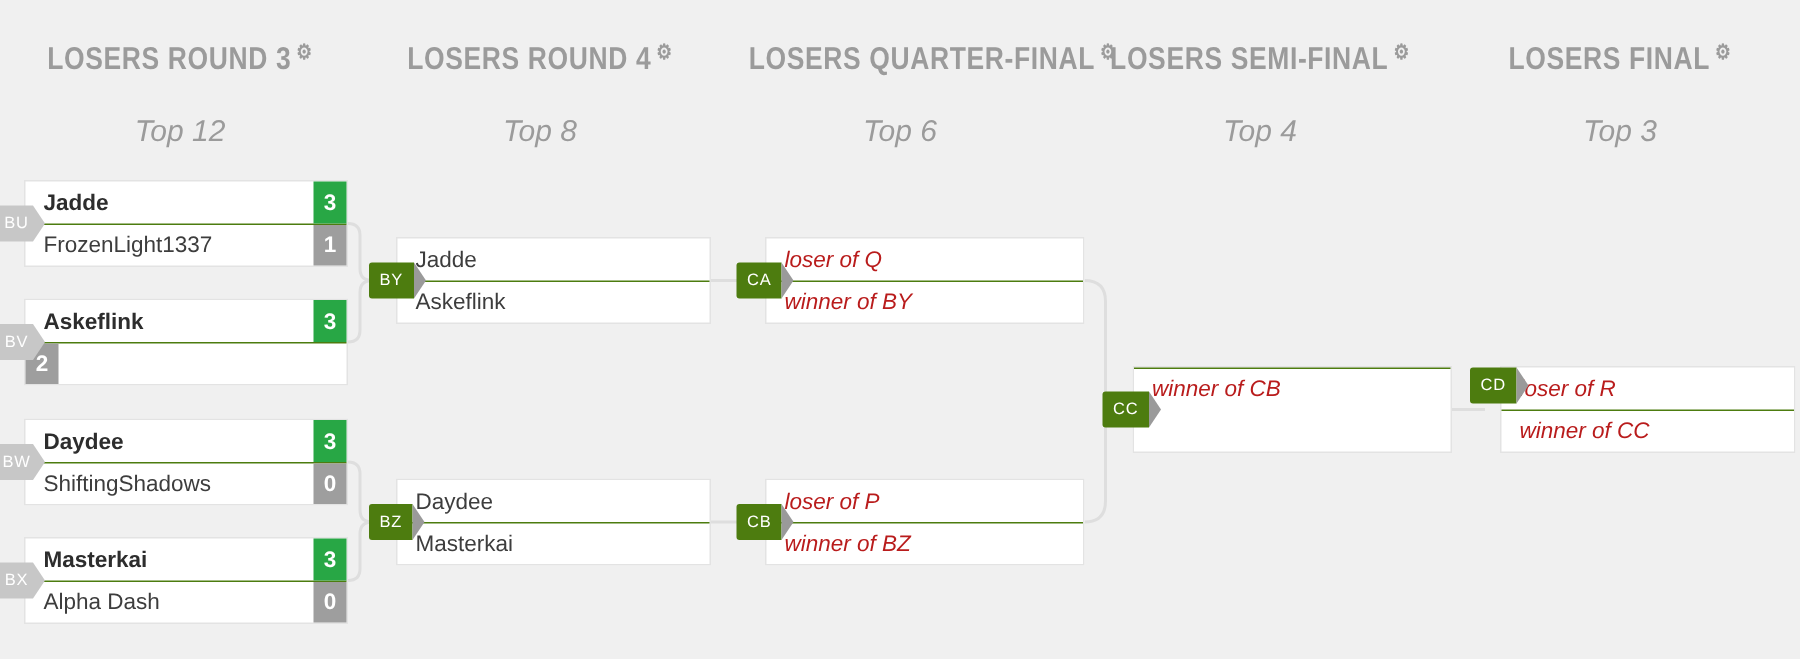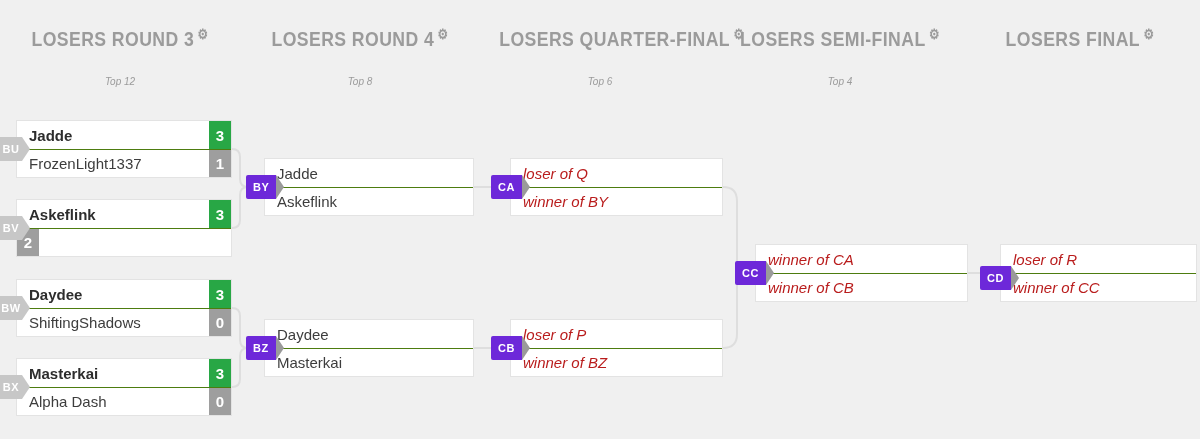--- a/index.html
+++ b/index.html
@@ -10,21 +10,21 @@
   }
   #bracket{position:relative;width:1200px;height:439px;padding-left:12px;}
 
   
   .round-header{position:absolute;top:26px;width:240px;text-align:center;color:#9b9b9b;}
   .round-title{
     margin:0;font-size:21px;font-weight:bold;letter-spacing:.5px;white-space:nowrap;
     transform:scaleX(.84);transform-origin:50% 50%;
   }
   .gear{font-size:14px;vertical-align:7px;margin-left:4px;display:inline-block;cursor:pointer;}
-  .round-subtitle{margin-top:25px;font-size:10px;font-style:italic;color:#9b9b9b;}
+  .round-subtitle{margin-top:25px;font-size:20px;font-style:italic;color:#9b9b9b;}
 
   
   .connectors{position:absolute;left:0;top:0;z-index:1;}
   .connectors path{fill:none;stroke:#dedede;stroke-width:2;}
 
   
   .match{
     position:absolute;height:58px;box-sizing:border-box;z-index:2;
     background:#fff;border:1px solid #e3e3e3;
   }
@@ -39,28 +39,28 @@
   .pscore{
     flex:0 0 22px;width:22px;height:100%;text-align:center;color:#fff;
     font-weight:bold;font-size:15px;display:flex;align-items:center;justify-content:center;
   }
   .pscore.win{background:#28a745;}
   .pscore.lose{background:#9e9e9e;}
 
   
   .tag{
     position:absolute;height:24px;line-height:24px;z-index:3;
-    color:#fff;font-size:11px;font-weight:bold;letter-spacing:.5px;
+    color:#fff;font-size:11px;font-weight:normal;letter-spacing:.5px;
   }
   .tag .tip{
     position:absolute;left:100%;top:0;width:0;height:0;
     border-top:12px solid transparent;border-bottom:12px solid transparent;
     border-left:8px solid #9a9a9a;
   }
-  .tag.pending{background:#6d28d9;padding:0 7px;border-radius:2px 0 0 2px;}
+  .tag.pending{background:#4d7c0f;padding:0 7px;border-radius:2px 0 0 2px;}
   .tag.pending .tip{border-left-color:#9a9a9a;}
   .tag.done{background:#c7c7c7;width:22px;text-align:center;}
   .tag.done .tip{border-left-color:#c7c7c7;}
 </style>
 </head>
 <body>
 
 <div id="bracket">
 
   <svg class="connectors" width="1200" height="439">
@@ -85,20 +85,21 @@
   <div class="round-header" style="left:480px">
     <h2 class="round-title"><span>LOSERS QUARTER-FINAL</span><span class="gear">⚙</span></h2>
     <div class="round-subtitle">Top 6</div>
   </div>
   <div class="round-header" style="left:720px">
     <h2 class="round-title"><span>LOSERS SEMI-FINAL</span><span class="gear">⚙</span></h2>
     <div class="round-subtitle">Top 4</div>
   </div>
   <div class="round-header" style="left:960px">
     <h2 class="round-title"><span>LOSERS FINAL</span><span class="gear">⚙</span></h2>
+    <div class="round-subtitle">Top 3</div>
   </div>
 
   <div class="match" style="left:16px;top:120px;width:216px">
     <div class="player winner">
       <span class="pname">Jadde</span>
       <span class="pscore win">3</span>
     </div>
     <div class="player">
       <span class="pname">FrozenLight1337</span>
       <span class="pscore lose">1</span>
@@ -162,23 +163,20 @@
   <div class="match" style="left:510px;top:319px;width:213px">
     <div class="player placeholder">
       <span class="pname">loser of P</span>
     </div>
     <div class="player placeholder">
       <span class="pname">winner of BZ</span>
     </div>
   </div>
 
   <div class="match" style="left:755px;top:244px;width:213px">
-    <div class="player placeholder">
-      <span class="pname">winner of CA</span>
-    </div>
     <div class="player placeholder">
       <span class="pname">winner of CB</span>
     </div>
   </div>
 
   <div class="match" style="left:1000px;top:244px;width:197px">
     <div class="player placeholder">
       <span class="pname">loser of R</span>
     </div>
     <div class="player placeholder">
@@ -188,15 +186,15 @@
 
   <div class="tag done" style="left:0;top:137px"><span>BU</span><i class="tip"></i></div>
   <div class="tag done" style="left:0;top:216px"><span>BV</span><i class="tip"></i></div>
   <div class="tag done" style="left:0;top:296px"><span>BW</span><i class="tip"></i></div>
   <div class="tag done" style="left:0;top:375px"><span>BX</span><i class="tip"></i></div>
   <div class="tag pending" style="left:246px;top:175px"><span>BY</span><i class="tip"></i></div>
   <div class="tag pending" style="left:246px;top:336px"><span>BZ</span><i class="tip"></i></div>
   <div class="tag pending" style="left:491px;top:175px"><span>CA</span><i class="tip"></i></div>
   <div class="tag pending" style="left:491px;top:336px"><span>CB</span><i class="tip"></i></div>
   <div class="tag pending" style="left:735px;top:261px"><span>CC</span><i class="tip"></i></div>
-  <div class="tag pending" style="left:980px;top:266px"><span>CD</span><i class="tip"></i></div>
+  <div class="tag pending" style="left:980px;top:245px"><span>CD</span><i class="tip"></i></div>
 
 </div>
 
 </body></html>

